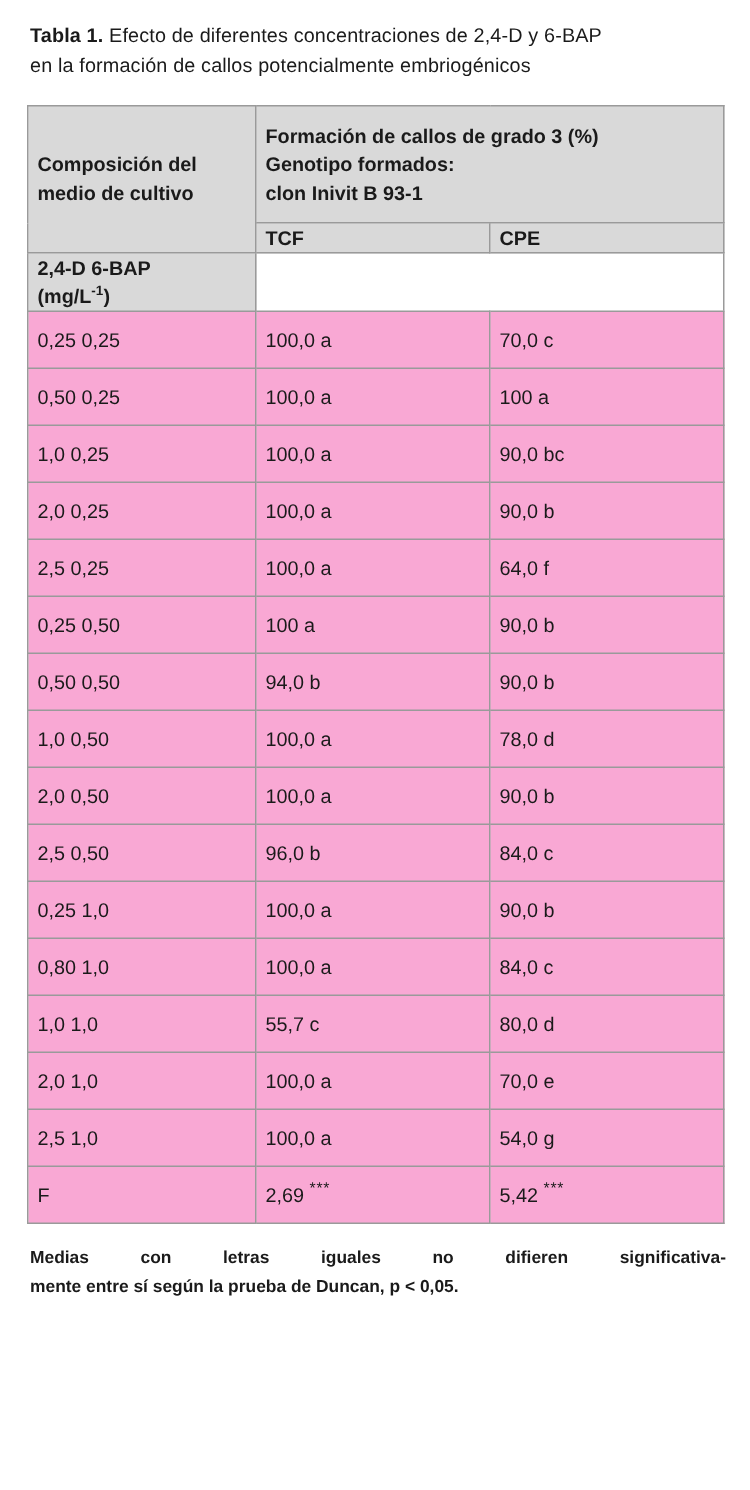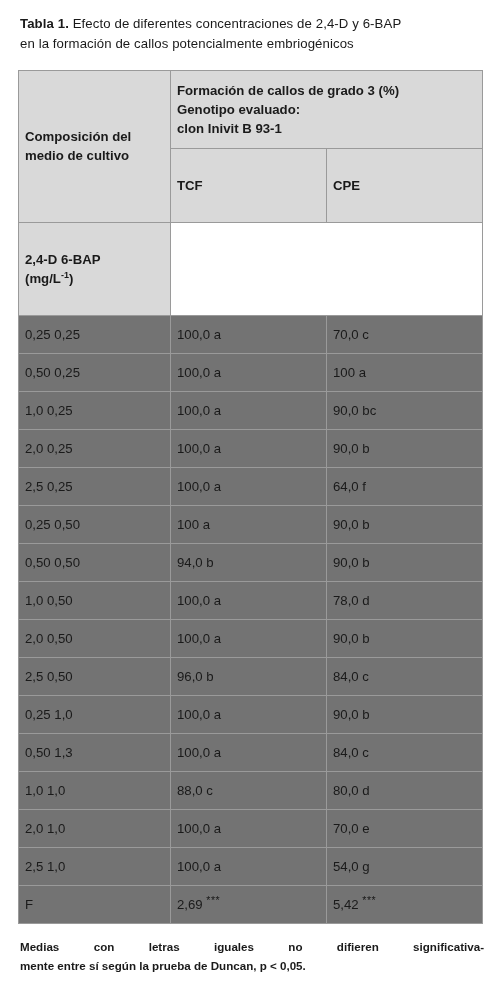--- a/index.html
+++ b/index.html
@@ -48,24 +48,24 @@
     vertical-align: middle;
   }
   thead th {
     background: #d9d9d9;
     font-weight: bold;
     font-size: 13.2px;
     line-height: 1.45;
     padding: 10px 6px;
   }
   thead th.sub {
-    padding: 27px 6px;
+    padding: 0 6px;
   }
   tbody td {
-    background: #737373;
+    background: #f9a8d4;
     font-size: 13.2px;
     padding: 8px 6px;
     height: 21px;
   }
   .sup {
     font-size: 9px;
     vertical-align: super;
     line-height: 0;
   }
   .stars {
@@ -105,21 +105,21 @@
       <col class="c3">
     </colgroup>
     <thead>
       <tr>
         <th rowspan="2">
           <span>Composición del</span><br>
           <span>medio de cultivo</span>
         </th>
         <th colspan="2">
           <span>Formación de callos de grado 3 (%)</span><br>
-          <span>Genotipo evaluado:</span><br>
+          <span>Genotipo formados:</span><br>
           <span>clon Inivit B 93-1</span>
         </th>
       </tr>
       <tr>
         <th class="sub"><span>TCF</span></th>
         <th class="sub"><span>CPE</span></th>
       </tr>
       <tr>
         <th class="sub">
           <span>2,4-D 6-BAP</span><br>
@@ -177,27 +177,27 @@
         <td>2,5 0,50</td>
         <td>96,0 b</td>
         <td>84,0 c</td>
       </tr>
       <tr>
         <td>0,25 1,0</td>
         <td>100,0 a</td>
         <td>90,0 b</td>
       </tr>
       <tr>
-        <td>0,50 1,3</td>
+        <td>0,80 1,0</td>
         <td>100,0 a</td>
         <td>84,0 c</td>
       </tr>
       <tr>
         <td>1,0 1,0</td>
-        <td>88,0 c</td>
+        <td>55,7 c</td>
         <td>80,0 d</td>
       </tr>
       <tr>
         <td>2,0 1,0</td>
         <td>100,0 a</td>
         <td>70,0 e</td>
       </tr>
       <tr>
         <td>2,5 1,0</td>
         <td>100,0 a</td>

